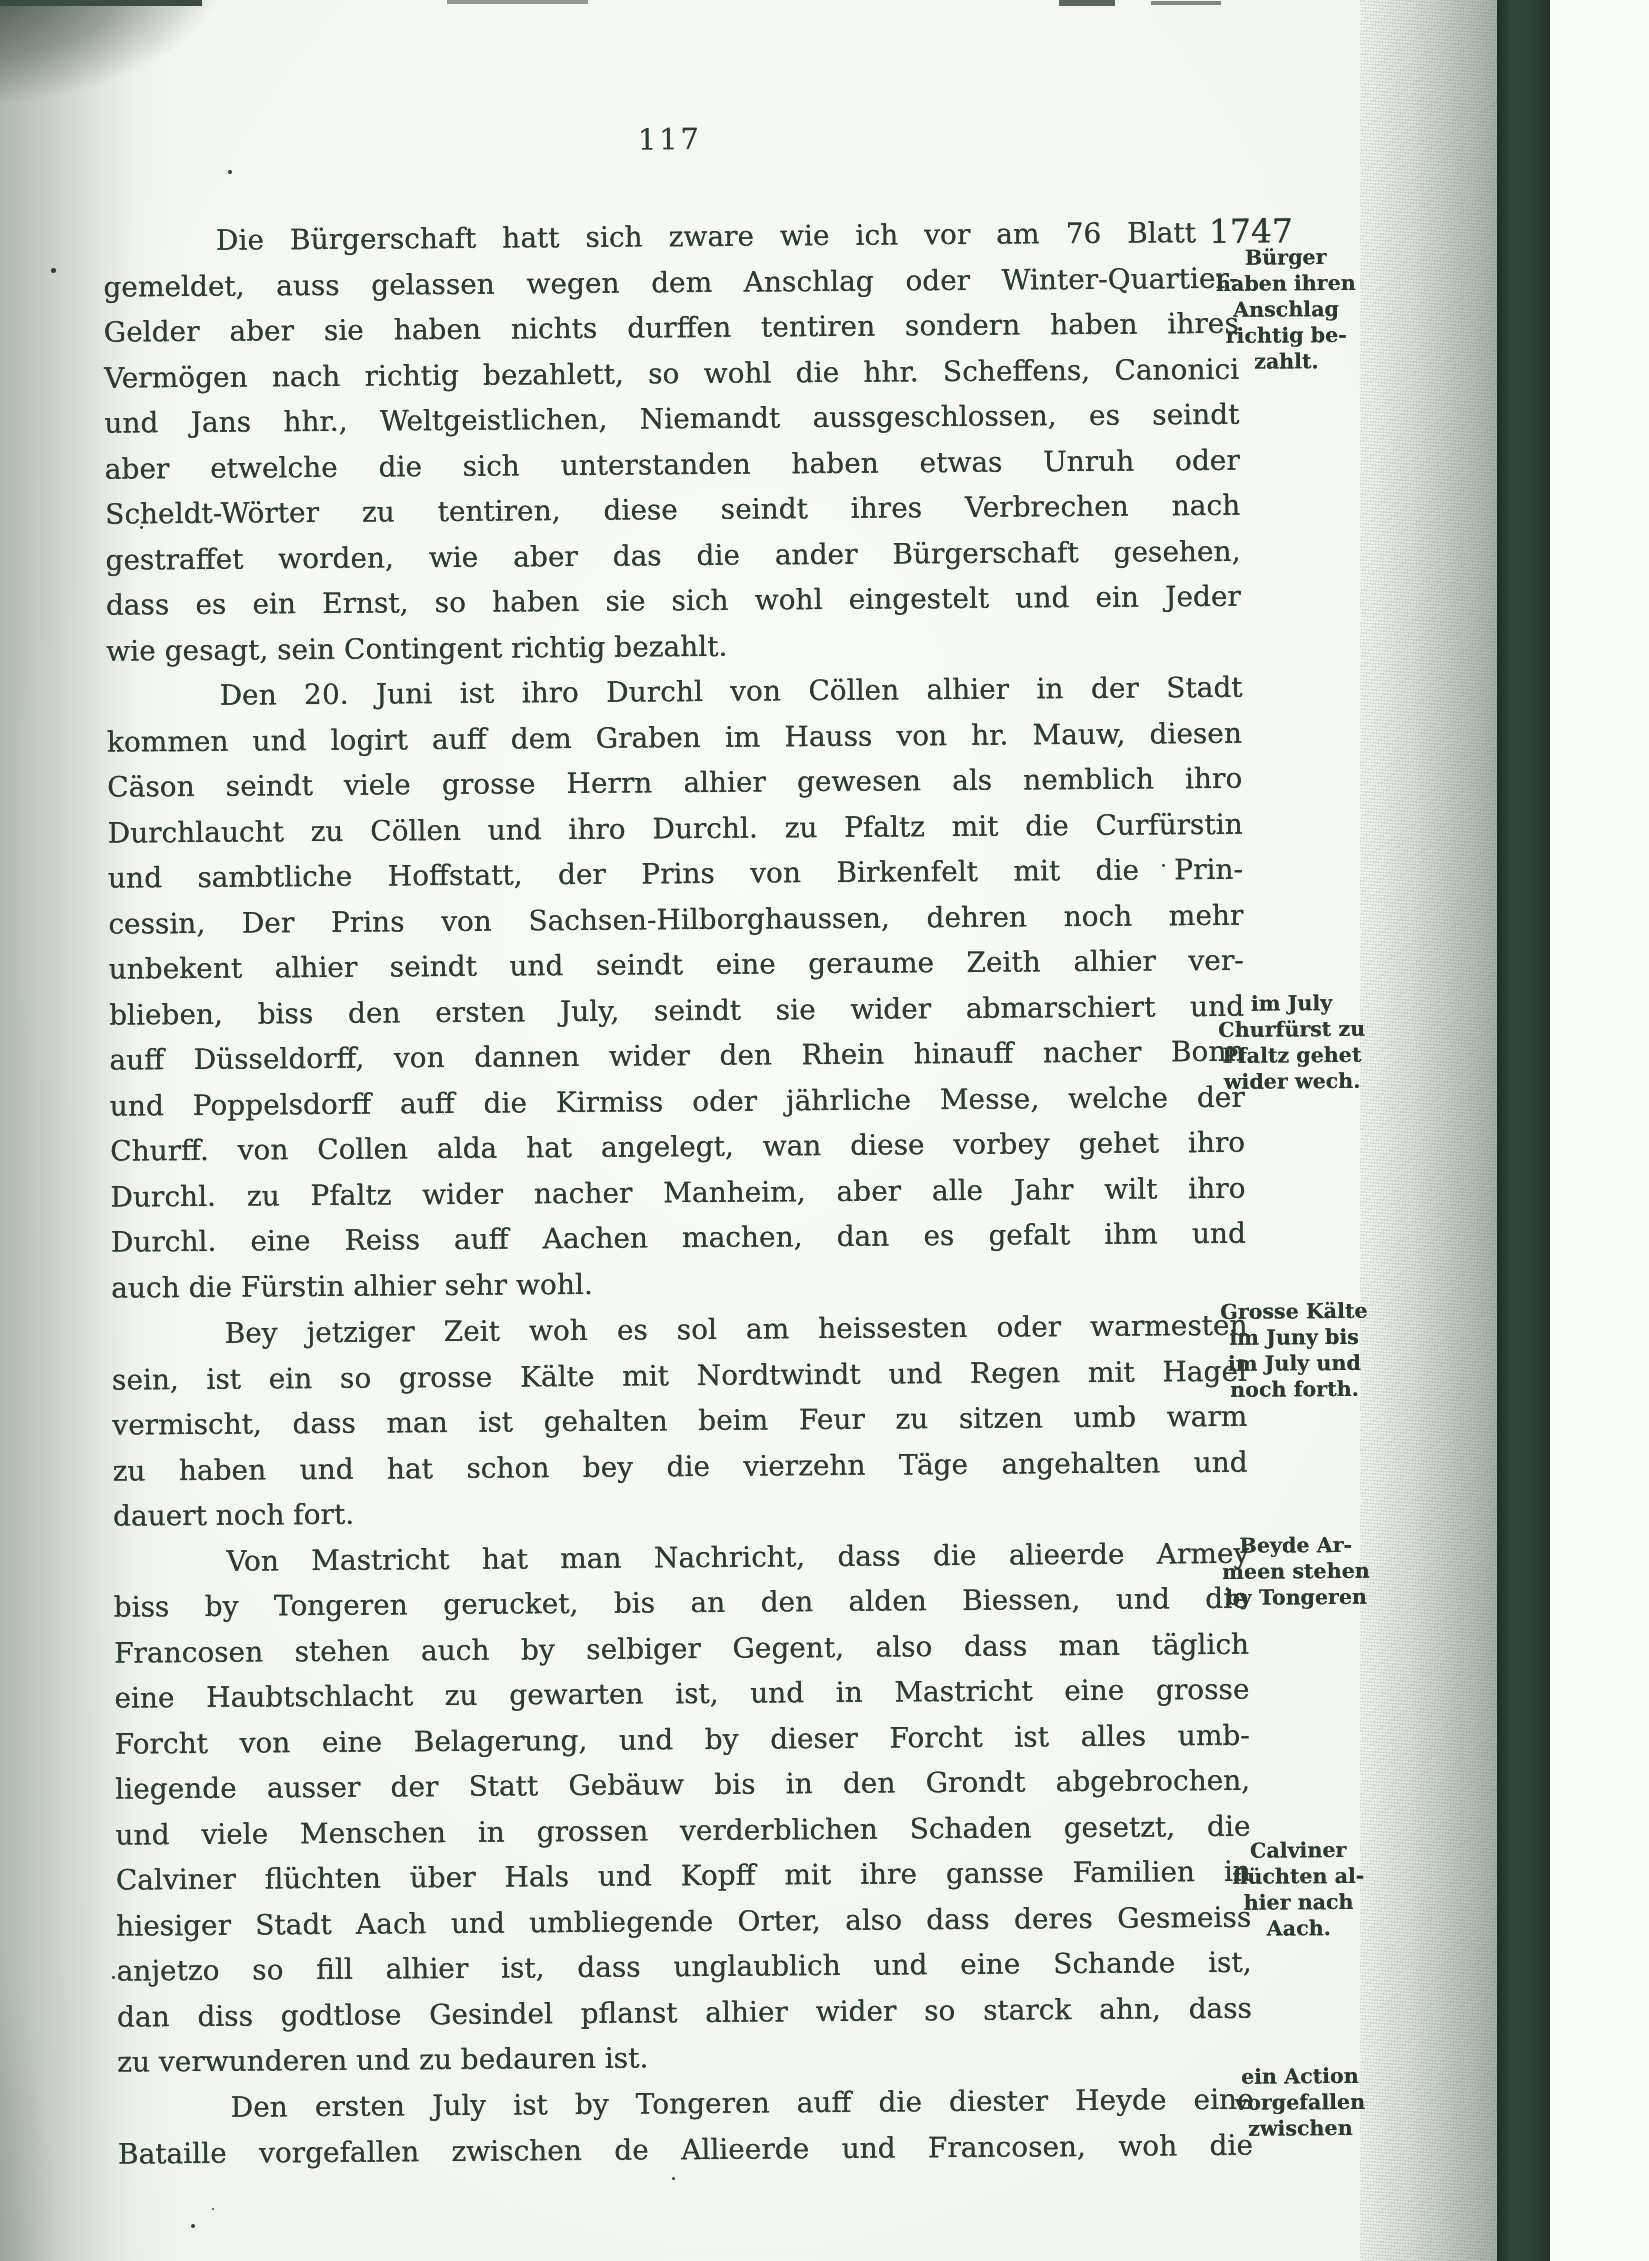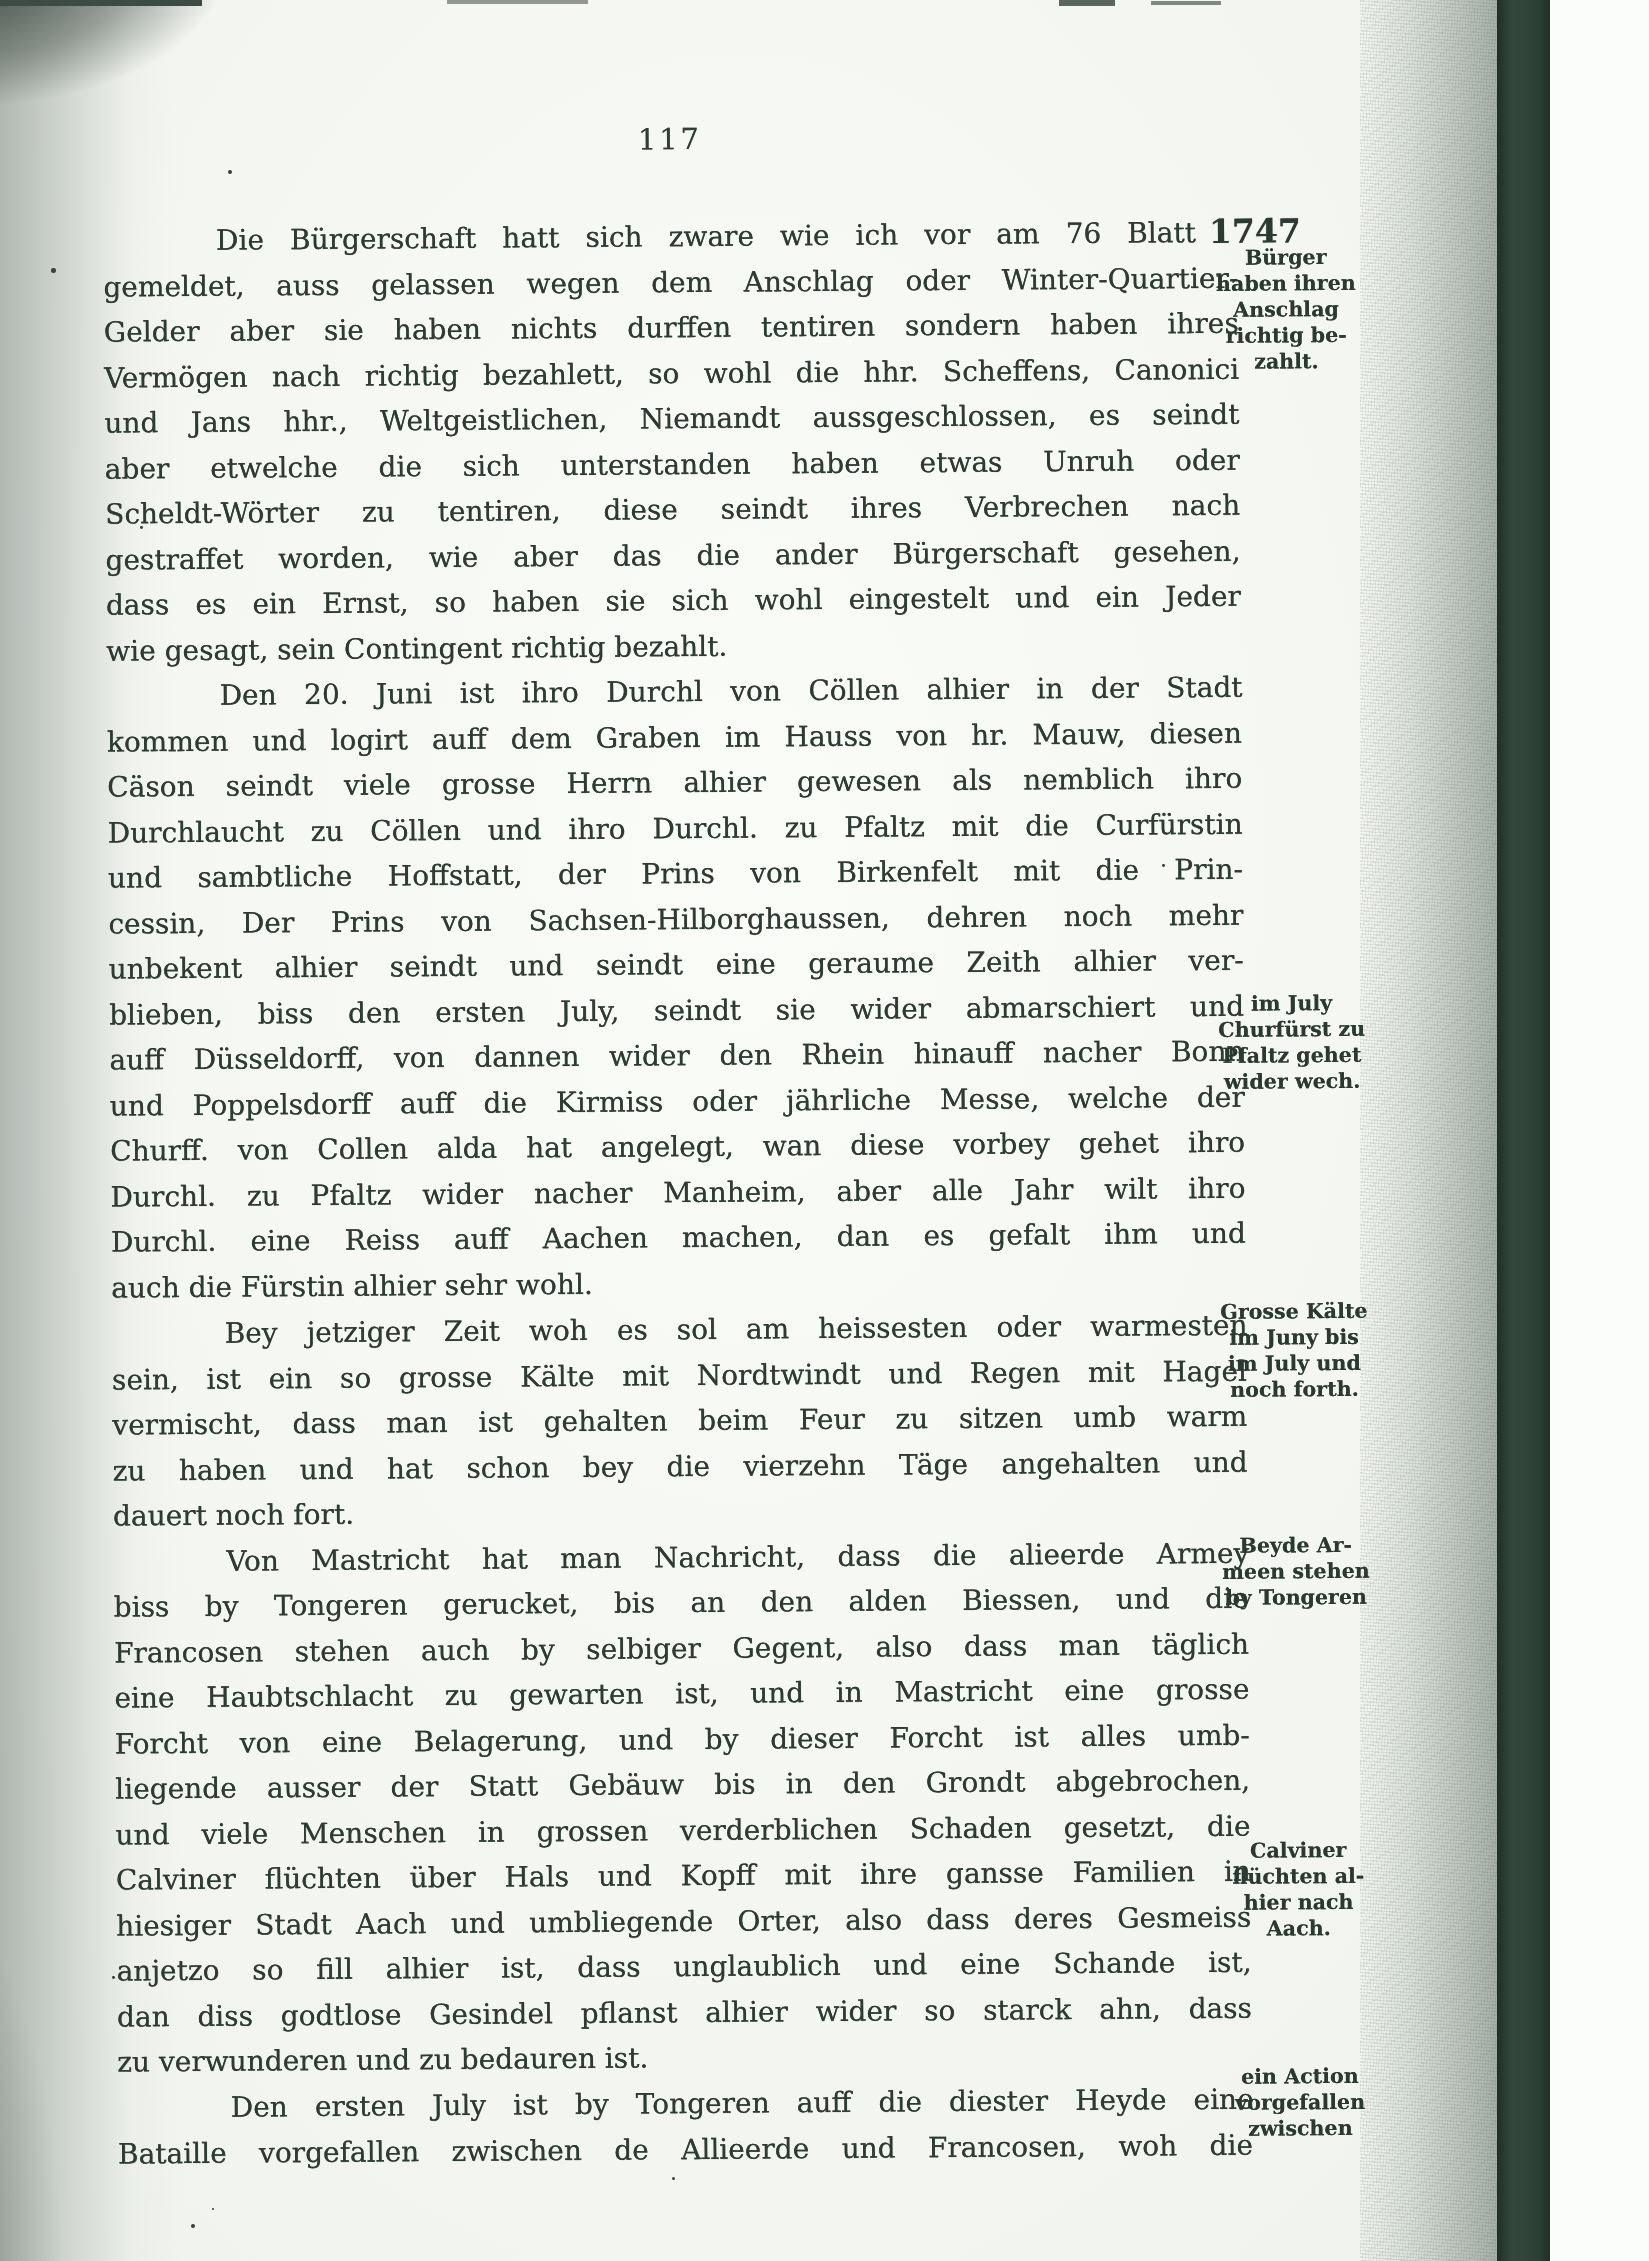--- a/index.html
+++ b/index.html
@@ -47,21 +47,21 @@
   .line{
     position:absolute;left:110px;width:1135px;height:45px;line-height:45px;
     font-size:28px;text-align:justify;text-align-last:justify;
     text-shadow:0 0 0.6px rgba(44,59,51,.72), 0.3px 0.3px 0 rgba(44,59,51,.30);
   }
   .line.indent{left:223px;width:1023px;}
   .line.l0{width:980px;}
   .line.noj{text-align-last:left;}
   .year{
     position:absolute;left:1216px;top:212px;height:45px;line-height:45px;
-    font-size:33px;font-weight:bold;color:#2b3a33;
+    font-size:33px;font-weight:normal;color:#2b3a33;
     text-shadow:0 0 0.7px rgba(43,58,51,.8);
   }
   .margin-note{
     position:absolute;left:1201px;width:183px;text-align:center;
     font-weight:bold;color:#2a3931;
     text-shadow:0 0 0.5px rgba(42,57,49,.75);
   }
   .margin-note .mline{height:26px;line-height:26px;font-size:20.6px;}
   .speck{position:absolute;border-radius:50%;background:#324138;}
 </style>

